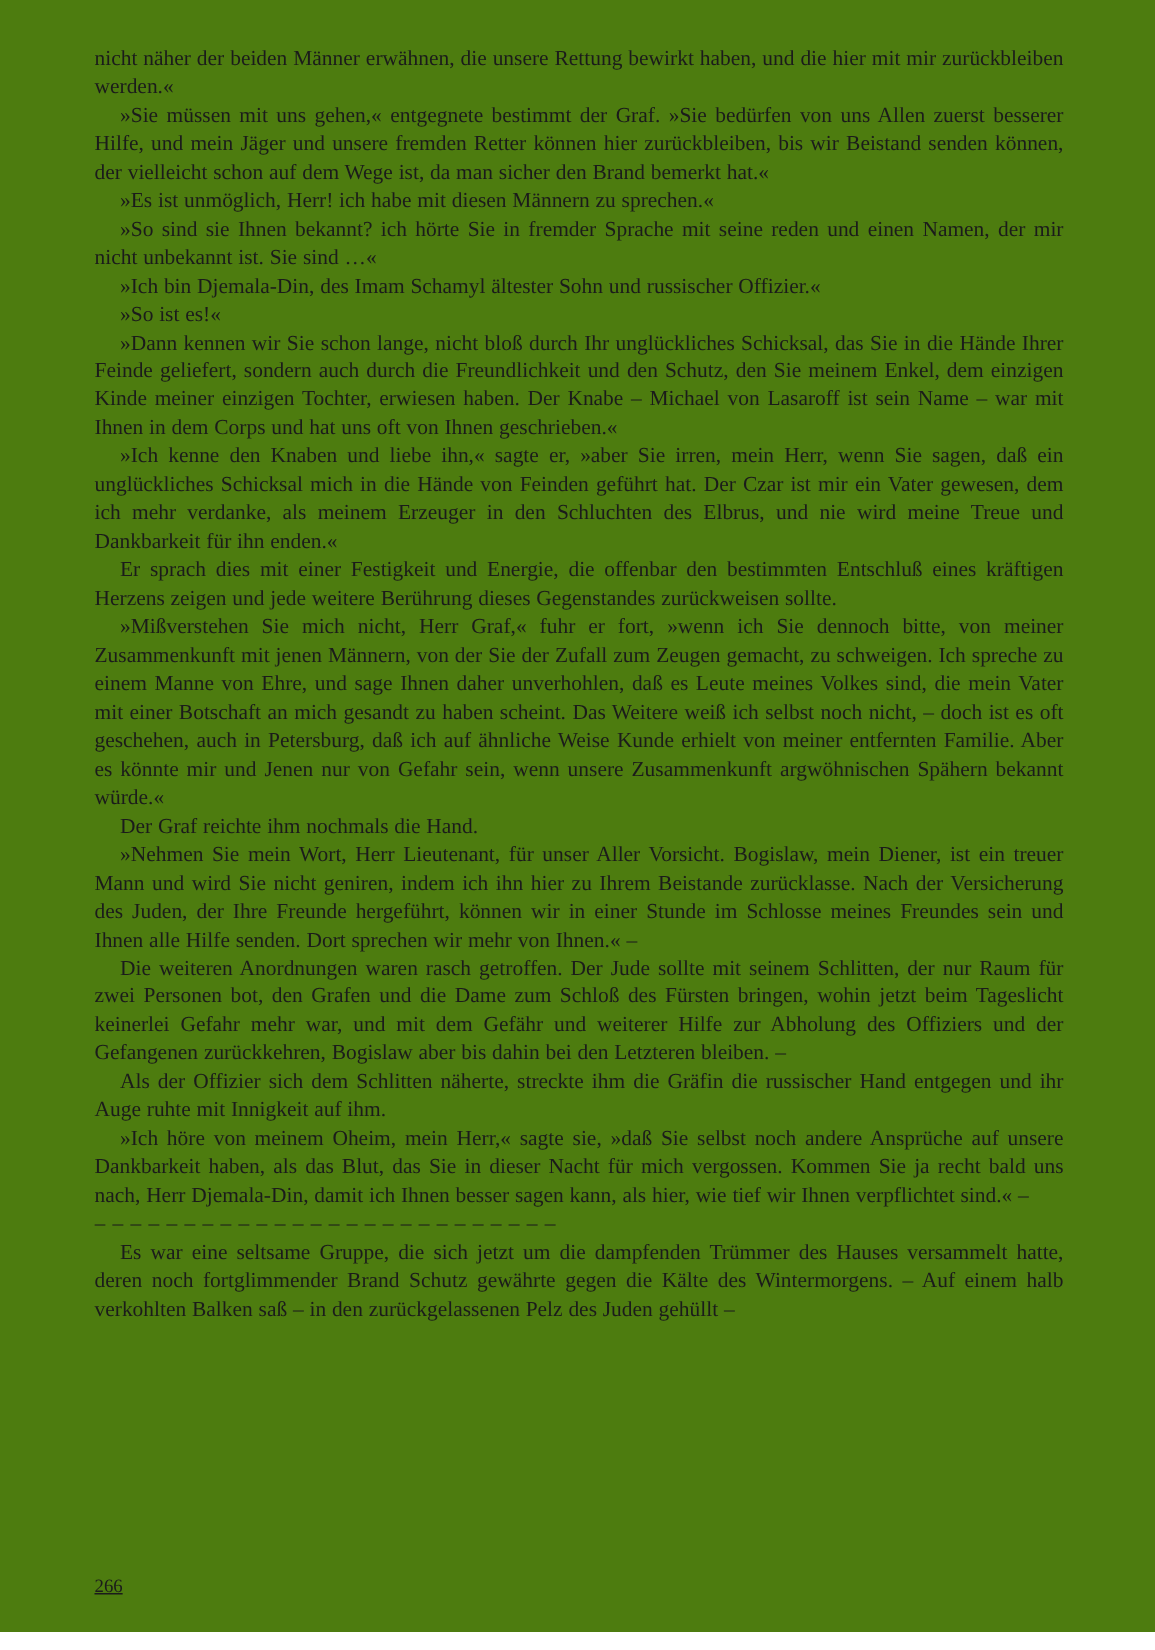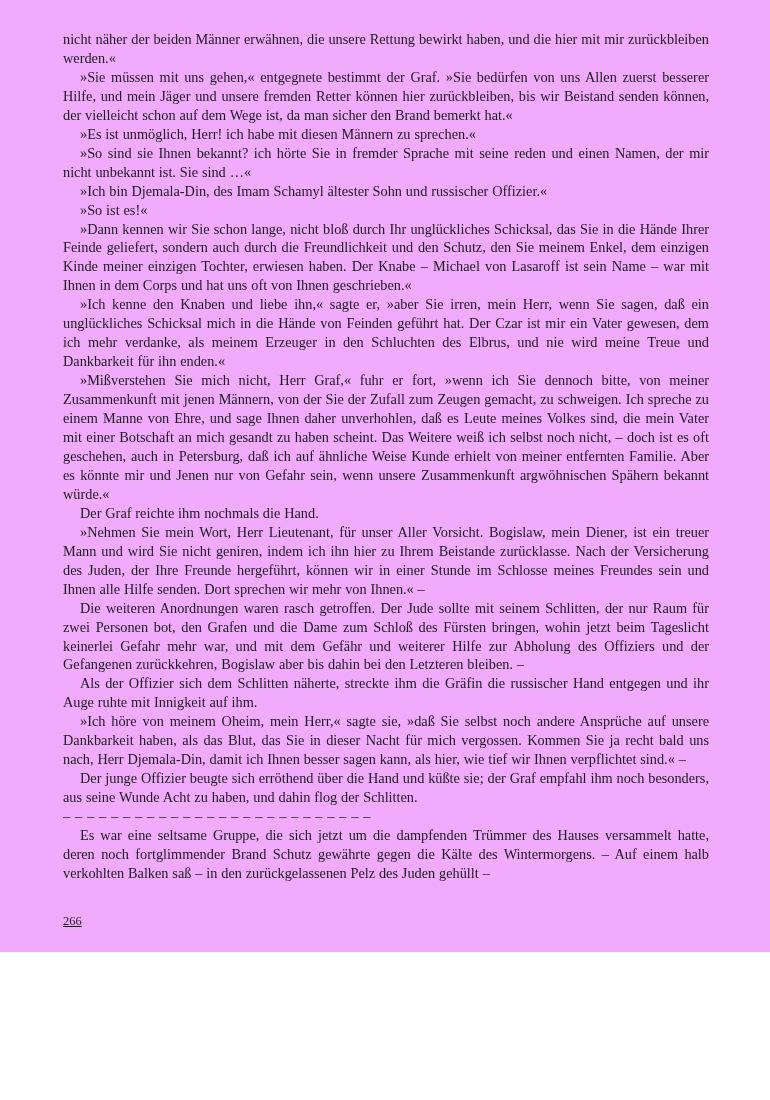--- a/index.html
+++ b/index.html
@@ -6,23 +6,23 @@
   html, body { background: #ffffff; }
   body {
     width: 770px;
     height: 1100px;
     font-family: "Liberation Serif", "DejaVu Serif", serif;
     color: #1b1b1b;
   }
   .page {
     position: relative;
     width: 770px;
-    height: 952px;
+    height: 1088px;
     padding: 30px 61px 0 63px;
-    background: #f0abfc;
+    background: #4d7c0f;
     overflow: hidden;
   }
   .text-block p {
     font-size: 14.3px;
     line-height: 18.95px;
     text-align: justify;
     text-indent: 0;
     hyphens: auto;
     -webkit-hyphens: auto;
     word-spacing: 0.02em;
@@ -49,24 +49,24 @@
 <div class="page">
   <div class="text-block">
     <p>nicht näher der beiden Männer erwähnen, die unsere Rettung bewirkt haben, und die hier mit mir zurückbleiben werden.«</p>
     <p class="indent">»Sie müssen mit uns gehen,« entgegnete bestimmt der Graf. »Sie bedürfen von uns Allen zuerst besserer Hilfe, und mein Jäger und unsere fremden Retter können hier zurückbleiben, bis wir Beistand senden können, der vielleicht schon auf dem Wege ist, da man sicher den Brand bemerkt hat.«</p>
     <p class="indent">»Es ist unmöglich, Herr! ich habe mit diesen Männern zu sprechen.«</p>
     <p class="indent">»So sind sie Ihnen bekannt? ich hörte Sie in fremder Sprache mit seine reden und einen Namen, der mir nicht unbekannt ist. Sie sind …«</p>
     <p class="indent">»Ich bin Djemala-Din, des Imam Schamyl ältester Sohn und russischer Offizier.«</p>
     <p class="indent">»So ist es!«</p>
     <p class="indent">»Dann kennen wir Sie schon lange, nicht bloß durch Ihr unglückliches Schicksal, das Sie in die Hände Ihrer Feinde geliefert, sondern auch durch die Freundlichkeit und den Schutz, den Sie meinem Enkel, dem einzigen Kinde meiner einzigen Tochter, erwiesen haben. Der Knabe – Michael von Lasaroff ist sein Name – war mit Ihnen in dem Corps und hat uns oft von Ihnen geschrieben.«</p>
     <p class="indent">»Ich kenne den Knaben und liebe ihn,« sagte er, »aber Sie irren, mein Herr, wenn Sie sagen, daß ein unglückliches Schicksal mich in die Hände von Feinden geführt hat. Der Czar ist mir ein Vater gewesen, dem ich mehr verdanke, als meinem Erzeuger in den Schluchten des Elbrus, und nie wird meine Treue und Dankbarkeit für ihn enden.«</p>
+    <p class="indent">Er sprach dies mit einer Festigkeit und Energie, die offenbar den bestimmten Entschluß eines kräftigen Herzens zeigen und jede weitere Berührung dieses Gegenstandes zurückweisen sollte.</p>
     <p class="indent">»Mißverstehen Sie mich nicht, Herr Graf,« fuhr er fort, »wenn ich Sie dennoch bitte, von meiner Zusammenkunft mit jenen Männern, von der Sie der Zufall zum Zeugen gemacht, zu schweigen. Ich spreche zu einem Manne von Ehre, und sage Ihnen daher unverhohlen, daß es Leute meines Volkes sind, die mein Vater mit einer Botschaft an mich gesandt zu haben scheint. Das Weitere weiß ich selbst noch nicht, – doch ist es oft geschehen, auch in Petersburg, daß ich auf ähnliche Weise Kunde erhielt von meiner entfernten Familie. Aber es könnte mir und Jenen nur von Gefahr sein, wenn unsere Zusammenkunft argwöhnischen Spähern bekannt würde.«</p>
     <p class="indent">Der Graf reichte ihm nochmals die Hand.</p>
     <p class="indent">»Nehmen Sie mein Wort, Herr Lieutenant, für unser Aller Vorsicht. Bogislaw, mein Diener, ist ein treuer Mann und wird Sie nicht geniren, indem ich ihn hier zu Ihrem Beistande zurücklasse. Nach der Versicherung des Juden, der Ihre Freunde hergeführt, können wir in einer Stunde im Schlosse meines Freundes sein und Ihnen alle Hilfe senden. Dort sprechen wir mehr von Ihnen.« –</p>
     <p class="indent">Die weiteren Anordnungen waren rasch getroffen. Der Jude sollte mit seinem Schlitten, der nur Raum für zwei Personen bot, den Grafen und die Dame zum Schloß des Fürsten bringen, wohin jetzt beim Tageslicht keinerlei Gefahr mehr war, und mit dem Gefähr und weiterer Hilfe zur Abholung des Offiziers und der Gefangenen zurückkehren, Bogislaw aber bis dahin bei den Letzteren bleiben. –</p>
     <p class="indent">Als der Offizier sich dem Schlitten näherte, streckte ihm die Gräfin die russischer Hand entgegen und ihr Auge ruhte mit Innigkeit auf ihm.</p>
     <p class="indent">»Ich höre von meinem Oheim, mein Herr,« sagte sie, »daß Sie selbst noch andere Ansprüche auf unsere Dankbarkeit haben, als das Blut, das Sie in dieser Nacht für mich vergossen. Kommen Sie ja recht bald uns nach, Herr Djemala-Din, damit ich Ihnen besser sagen kann, als hier, wie tief wir Ihnen verpflichtet sind.« –</p>
-    <p class="indent">Der junge Offizier beugte sich erröthend über die Hand und küßte sie; der Graf empfahl ihm noch besonders, aus seine Wunde Acht zu haben, und dahin flog der Schlitten.</p>
     <p class="separator">– – – – – – – – – – – – – – – – – – – – – – – – – –</p>
     <p class="indent">Es war eine seltsame Gruppe, die sich jetzt um die dampfenden Trümmer des Hauses versammelt hatte, deren noch fortglimmender Brand Schutz gewährte gegen die Kälte des Wintermorgens. – Auf einem halb verkohlten Balken saß – in den zurückgelassenen Pelz des Juden gehüllt –</p>
   </div>
   <div class="page-number">266</div>
 </div>
 
 </body></html>

